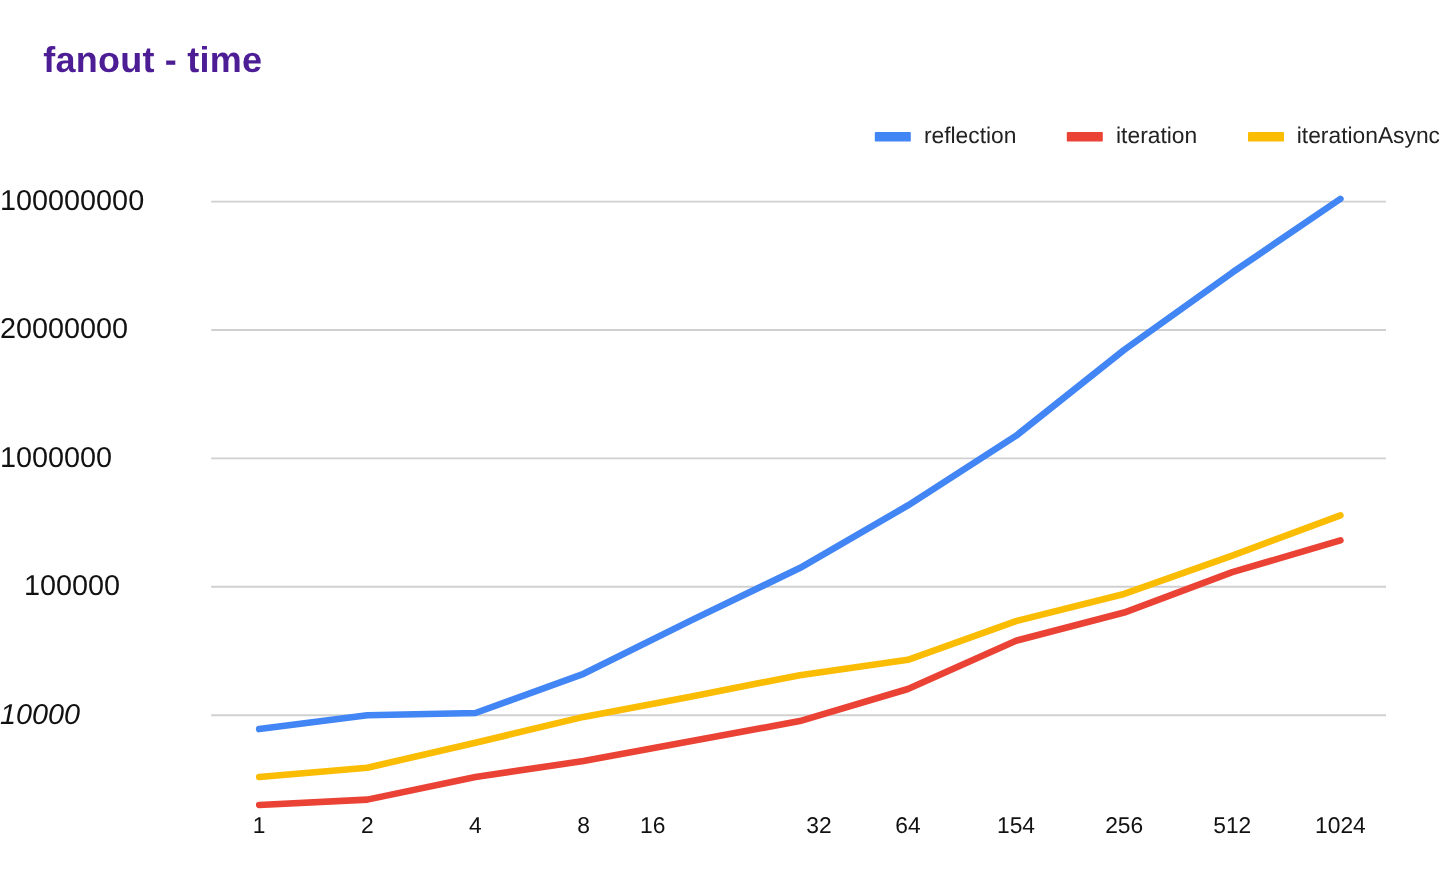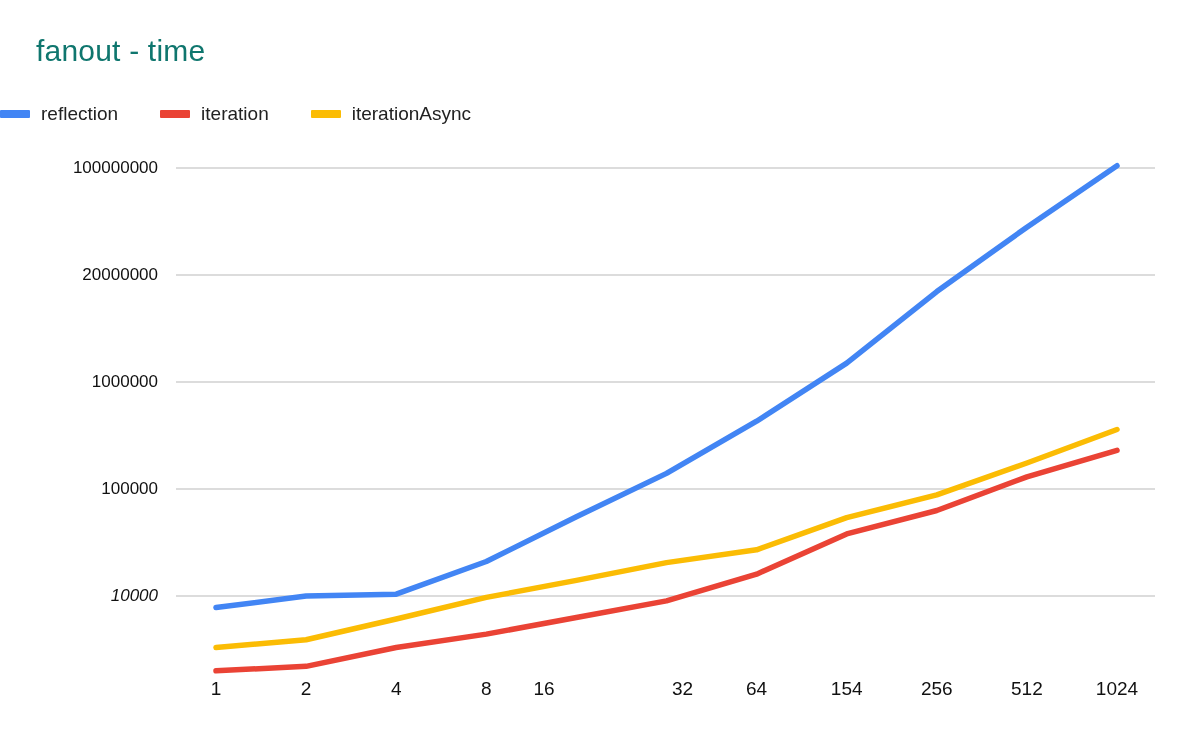--- a/index.html
+++ b/index.html
@@ -19,32 +19,32 @@
     left: 0; top: 0;
     width: 1200px;
     height: 744px;
     background: #ffffff;
   }
   .chart-title {
     position: absolute;
     left: 36px;
     top: 34px;
     font-size: 30px;
-    color: #0f766e;
-    font-weight: 400;
+    color: #4c1d95;
+    font-weight: 700;
     letter-spacing: 0.2px;
     white-space: nowrap;
   }
   .legend {
     position: absolute;
     left: 0;
     top: 103px;
     width: 1200px;
     display: flex;
-    justify-content: flex-start;
+    justify-content: flex-end;
     align-items: center;
     gap: 42px;
     pointer-events: none;
   }
   .legend-item {
     display: flex;
     align-items: center;
     gap: 11px;
   }
   .legend-swatch {
@@ -60,23 +60,23 @@
   }
   .plot-svg {
     position: absolute;
     left: 0;
     top: 0;
     width: 1200px;
     height: 744px;
   }
   .ytick-label {
     position: absolute;
-    font-size: 17px;
+    font-size: 24px;
     color: #111111;
-    text-align: right;
+    text-align: left;
     white-space: nowrap;
     transform: translateY(-50%);
     right: 0;
   }
   .ytick-holder {
     position: absolute;
     left: 0;
     width: 170px;
   }
   .xtick-label {

